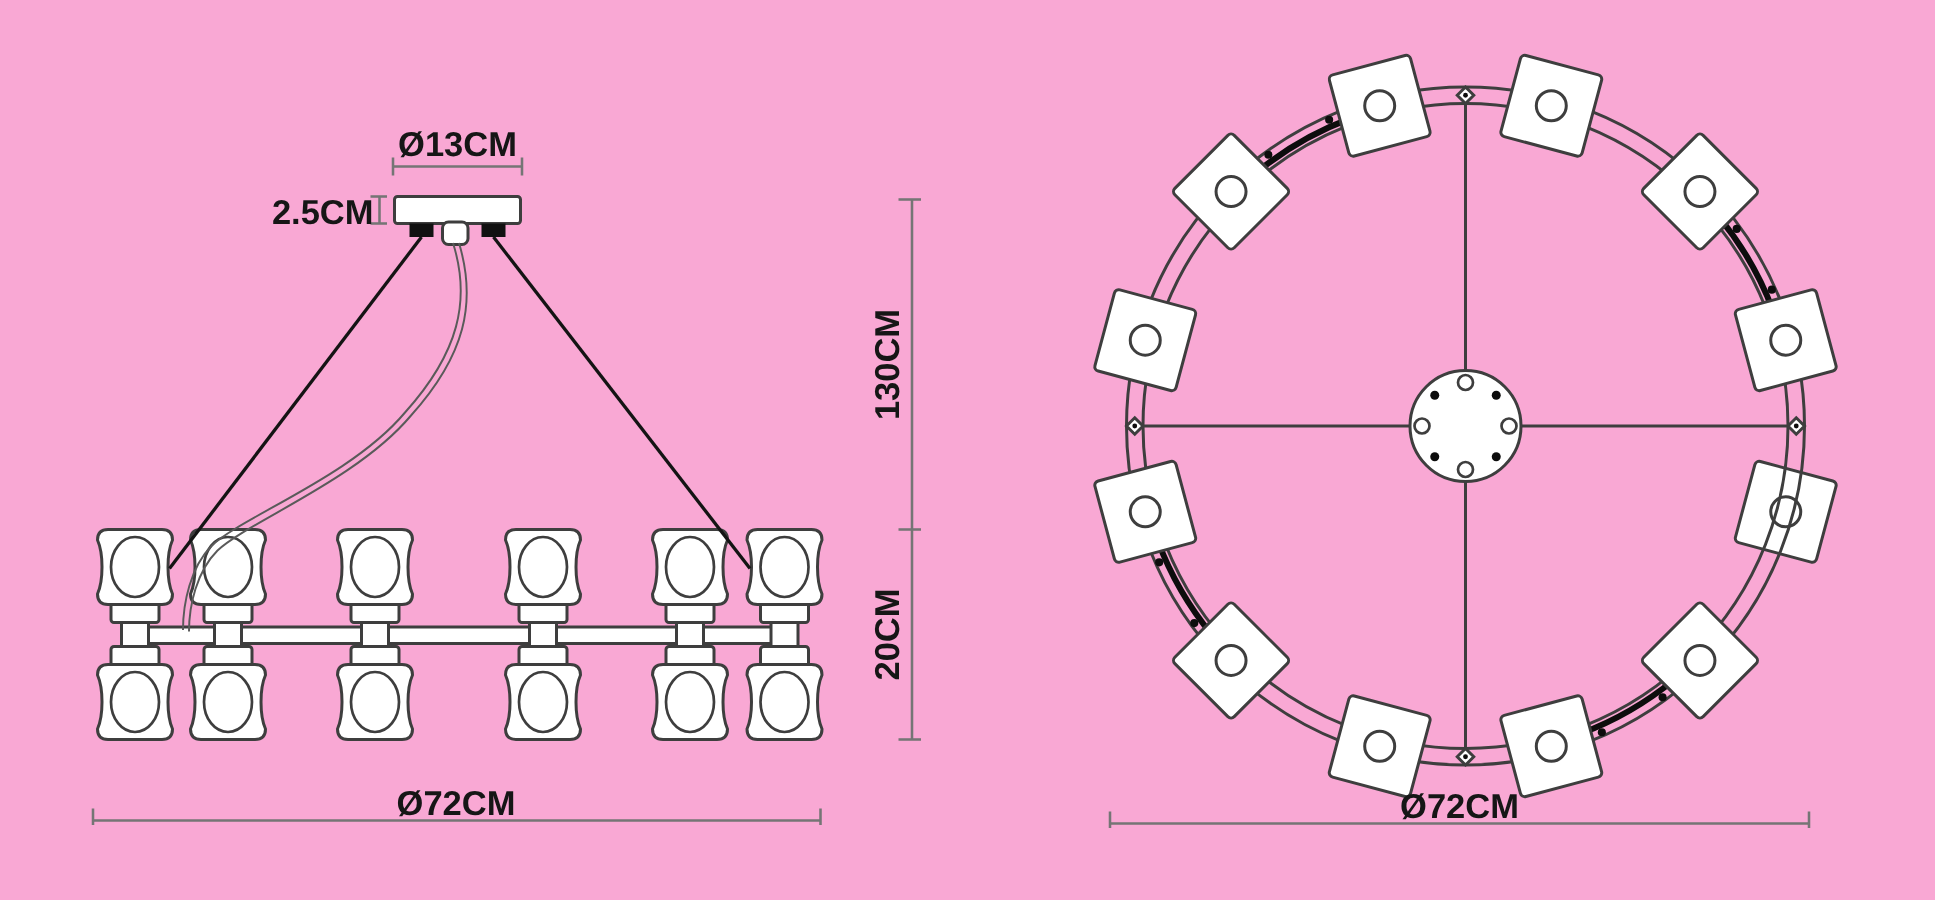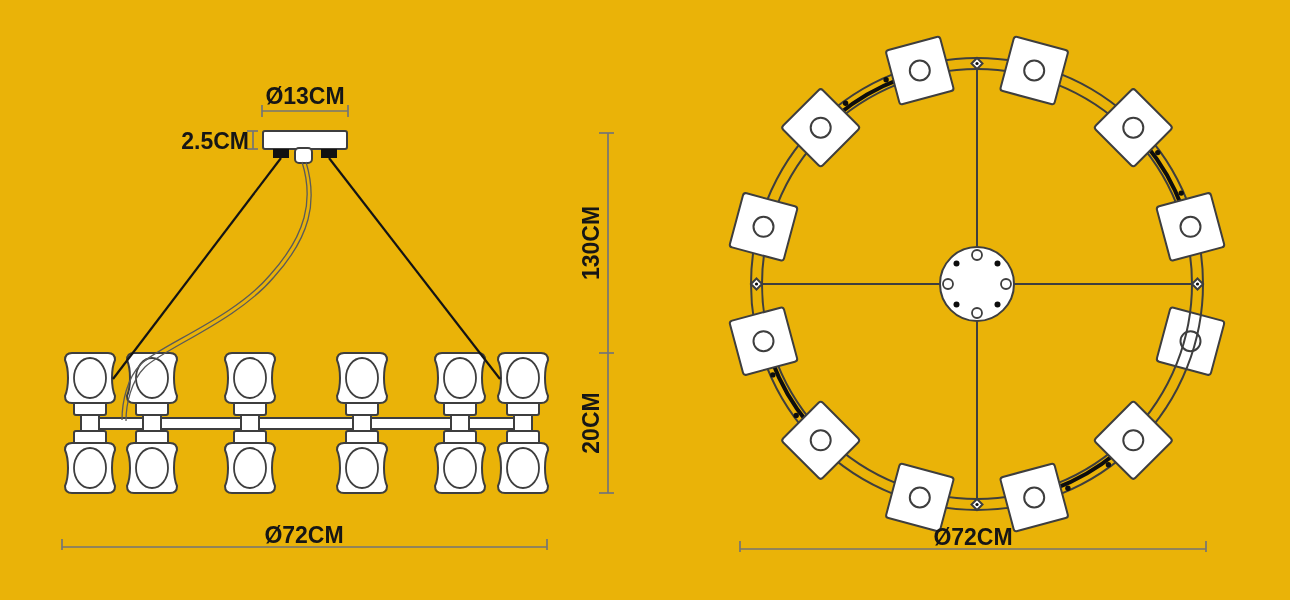--- a/index.html
+++ b/index.html
@@ -1,16 +1,16 @@
 <!DOCTYPE html>
 <html><head>
 <meta charset="utf-8">
 <style>
   html,body{margin:0;padding:0;background:#ffffff;}
-  .stage{position:relative;width:1290px;height:600px;background:#eab308;overflow:hidden;}
+  .stage{position:relative;width:1290px;height:600px;background:#f9a8d4;overflow:hidden;}
   svg{display:block;}
   .part{fill:#ffffff;stroke:#3e3e3e;stroke-width:2;}
   .part-thin{fill:#ffffff;stroke:#3e3e3e;stroke-width:1.8;}
   .ring{fill:none;stroke:#3e3e3e;stroke-width:2;}
   .spoke{stroke:#3e3e3e;stroke-width:2;}
   .solid{fill:#111111;stroke:none;}
   .cable{stroke:#141414;stroke-width:2.2;fill:none;}
   .wire{stroke:#5a5a5a;stroke-width:1.3;fill:none;}
   .arc-cable{stroke:#0d0d0d;stroke-width:4;fill:none;stroke-linecap:round;}
   .dot{fill:#0d0d0d;stroke:none;}

